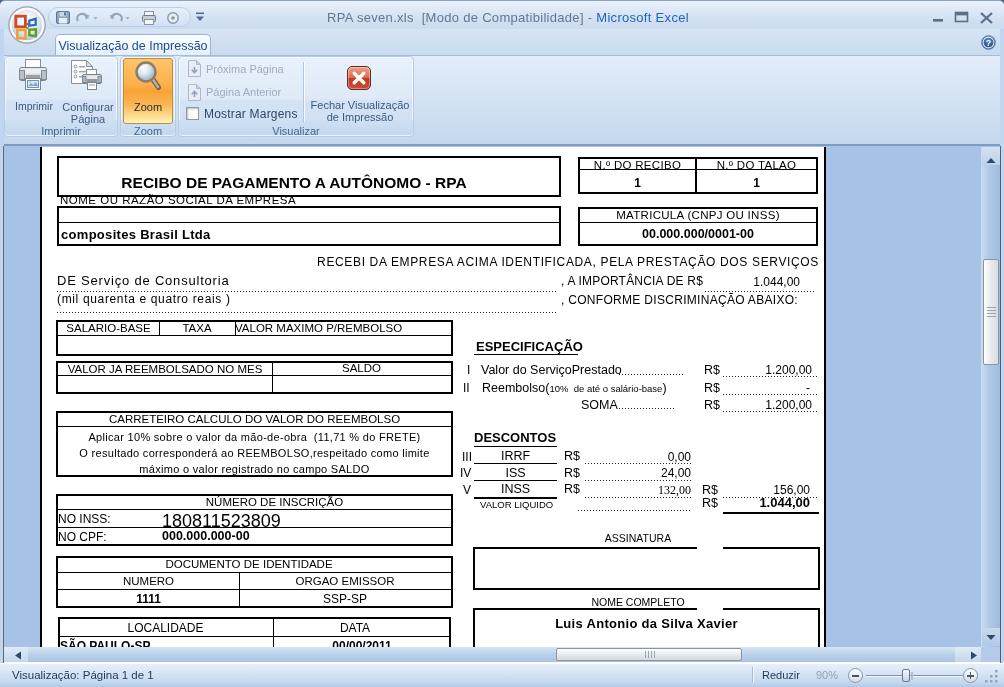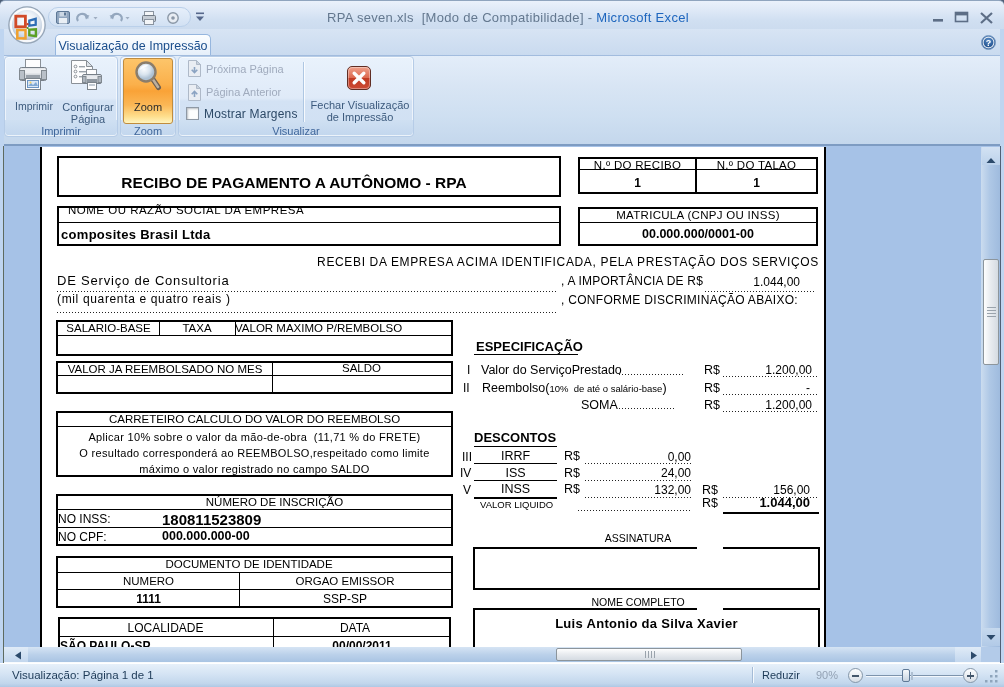--- a/index.html
+++ b/index.html
@@ -225,21 +225,21 @@
       <div class="bx" style="left:536px; top:10px; width:240px; height:37px;"></div>
       <div class="ln" style="left:538px; top:22px; width:236px; height:1px;"></div>
       <div class="ln" style="left:653px; top:10px; width:2px; height:37px;"></div>
       <div class="t" style="left:538px; top:13px; width:115px; text-align:center; font-size:11.5px; letter-spacing:0.3px;">N.º DO RECIBO</div>
       <div class="t" style="left:655px; top:13px; width:119px; text-align:center; font-size:11.5px; letter-spacing:0.3px;">N.º DO TALAO</div>
       <div class="t" style="left:538px; top:30px; width:115px; text-align:center; font-size:12px; font-weight:bold;">1</div>
       <div class="t" style="left:655px; top:30px; width:119px; text-align:center; font-size:12px; font-weight:bold;">1</div>
 
       <div class="bx" style="left:15px; top:59px; width:504px; height:40px;"></div>
       <div class="ln" style="left:17px; top:75px; width:500px; height:1px;"></div>
-      <div class="t" style="left:18px; top:58px; font-size:11.5px; letter-spacing:0.5px;margin-left:8px;">NOME OU RAZÃO SOCIAL DA EMPRESA</div>
+      <div class="t" style="left:18px; top:48px; font-size:11.5px; letter-spacing:0.5px;">NOME OU RAZÃO SOCIAL DA EMPRESA</div>
       <div class="t" style="left:19px; top:81px; font-size:13px; font-weight:bold; letter-spacing:0.3px;">composites Brasil Ltda</div>
 
       <div class="bx" style="left:536px; top:60px; width:240px; height:39px;"></div>
       <div class="ln" style="left:538px; top:75px; width:236px; height:1px;"></div>
       <div class="t" style="left:536px; top:63px; width:240px; text-align:center; font-size:11.5px; letter-spacing:0.3px;">MATRICULA (CNPJ OU INSS)</div>
       <div class="t" style="left:536px; top:81px; width:240px; text-align:center; font-size:12.5px; font-weight:bold;">00.000.000/0001-00</div>
 
       <div class="t" style="right:5px; top:109px; font-size:12px; letter-spacing:0.65px;">RECEBI DA EMPRESA ACIMA IDENTIFICADA, PELA PRESTAÇÃO DOS SERVIÇOS</div>
       <div class="t" style="left:15px; top:127px; font-size:13px; letter-spacing:0.8px;">DE Serviço de Consultoria</div>
       <div class="dot" style="left:15px; top:144px; width:499px;"></div>
@@ -269,21 +269,21 @@
       <div class="t" style="left:14px; top:267px; width:397px; text-align:center; font-size:11.5px;">CARRETEIRO CALCULO DO VALOR DO REEMBOLSO</div>
       <div class="t" style="left:14px; top:285px; width:397px; text-align:center; font-size:11px; letter-spacing:0.3px;">Aplicar 10% sobre o valor da mão-de-obra&nbsp; (11,71 % do FRETE)</div>
       <div class="t" style="left:14px; top:317px; width:397px; text-align:center; font-size:11px; letter-spacing:0.3px;">máximo o valor registrado no campo SALDO</div>
       <div class="t" style="left:14px; top:301px; width:397px; text-align:center; font-size:11px; letter-spacing:0.3px;">O resultado corresponderá ao REEMBOLSO,respeitado como limite</div>
 
       <div class="bx" style="left:14px; top:347px; width:397px; height:52px;"></div>
       <div class="ln" style="left:16px; top:362px; width:393px; height:1px;"></div>
       <div class="ln" style="left:16px; top:380px; width:393px; height:1px;"></div>
       <div class="t" style="left:14px; top:350px; width:397px; text-align:center; font-size:11.5px;padding-left:40px;">NÚMERO DE INSCRIÇÃO</div>
       <div class="t" style="left:16px; top:366px; font-size:12px;">NO INSS:</div>
-      <div class="t" style="left:120px; top:365px; font-size:15px; font-weight:bold;">180811523809</div>
+      <div class="t" style="left:120px; top:365px; font-size:18px; font-weight:normal;">180811523809</div>
       <div class="t" style="left:16px; top:384px; font-size:12px;">NO CPF:</div>
       <div class="t" style="left:120px; top:383px; font-size:12.5px; font-weight:bold;">000.000.000-00</div>
 
       <div class="bx" style="left:14px; top:409px; width:397px; height:52px;"></div>
       <div class="ln" style="left:16px; top:425px; width:393px; height:1px;"></div>
       <div class="ln" style="left:197px; top:425px; width:1px; height:36px;"></div>
       <div class="ln" style="left:16px; top:442px; width:393px; height:1px;"></div>
       <div class="t" style="left:14px; top:412px; width:386px; text-align:center; font-size:11.5px;">DOCUMENTO DE IDENTIDADE</div>
       <div class="t" style="left:16px; top:429px; width:181px; text-align:center; font-size:11.5px;">NUMERO</div>
       <div class="t" style="left:197px; top:429px; width:212px; text-align:center; font-size:11.5px;">ORGAO EMISSOR</div>
@@ -333,21 +333,21 @@
       <div class="t" style="left:418px; top:320px; font-size:12px;">IV</div>
       <div class="t" style="left:432px; top:320px; width:83px; text-align:center; font-size:12.5px;">ISS</div>
       <div class="t" style="left:522px; top:320px; font-size:12.5px;">R$</div>
       <div class="t" style="right:133px; top:320px; font-size:12px;">24,00</div>
       <div class="ln" style="left:432px; top:333px; width:83px; height:1px;"></div>
       <div class="dot" style="left:543px; top:333px; width:106px;"></div>
 
       <div class="t" style="left:421px; top:337px; font-size:12px;">V</div>
       <div class="t" style="left:432px; top:336px; width:83px; text-align:center; font-size:12.5px;">INSS</div>
       <div class="t" style="left:522px; top:336px; font-size:12.5px;">R$</div>
-      <div class="t" style="right:133px; top:337px; font-size:12px;">132,00</div>
+      <div class="t" style="right:133px; top:337px; font-size:12px;font-family:Liberation Serif, serif;">132,00</div>
       <div class="ln" style="left:432px; top:350px; width:83px; height:2px;"></div>
       <div class="dot" style="left:543px; top:350px; width:106px;"></div>
       <div class="t" style="left:660px; top:337px; font-size:12.5px;">R$</div>
       <div class="t" style="right:14px; top:337px; font-size:12px;">156,00</div>
       <div class="dot" style="left:681px; top:350px; width:96px;"></div>
 
       <div class="t" style="left:438px; top:353px; font-size:9.5px;">VALOR LIQUIDO</div>
       <div class="dot" style="left:536px; top:363px; width:114px;"></div>
       <div class="t" style="left:660px; top:350px; font-size:12.5px;">R$</div>
       <div class="t" style="right:14px; top:349px; font-size:13px; font-weight:bold;">1.044,00</div>

